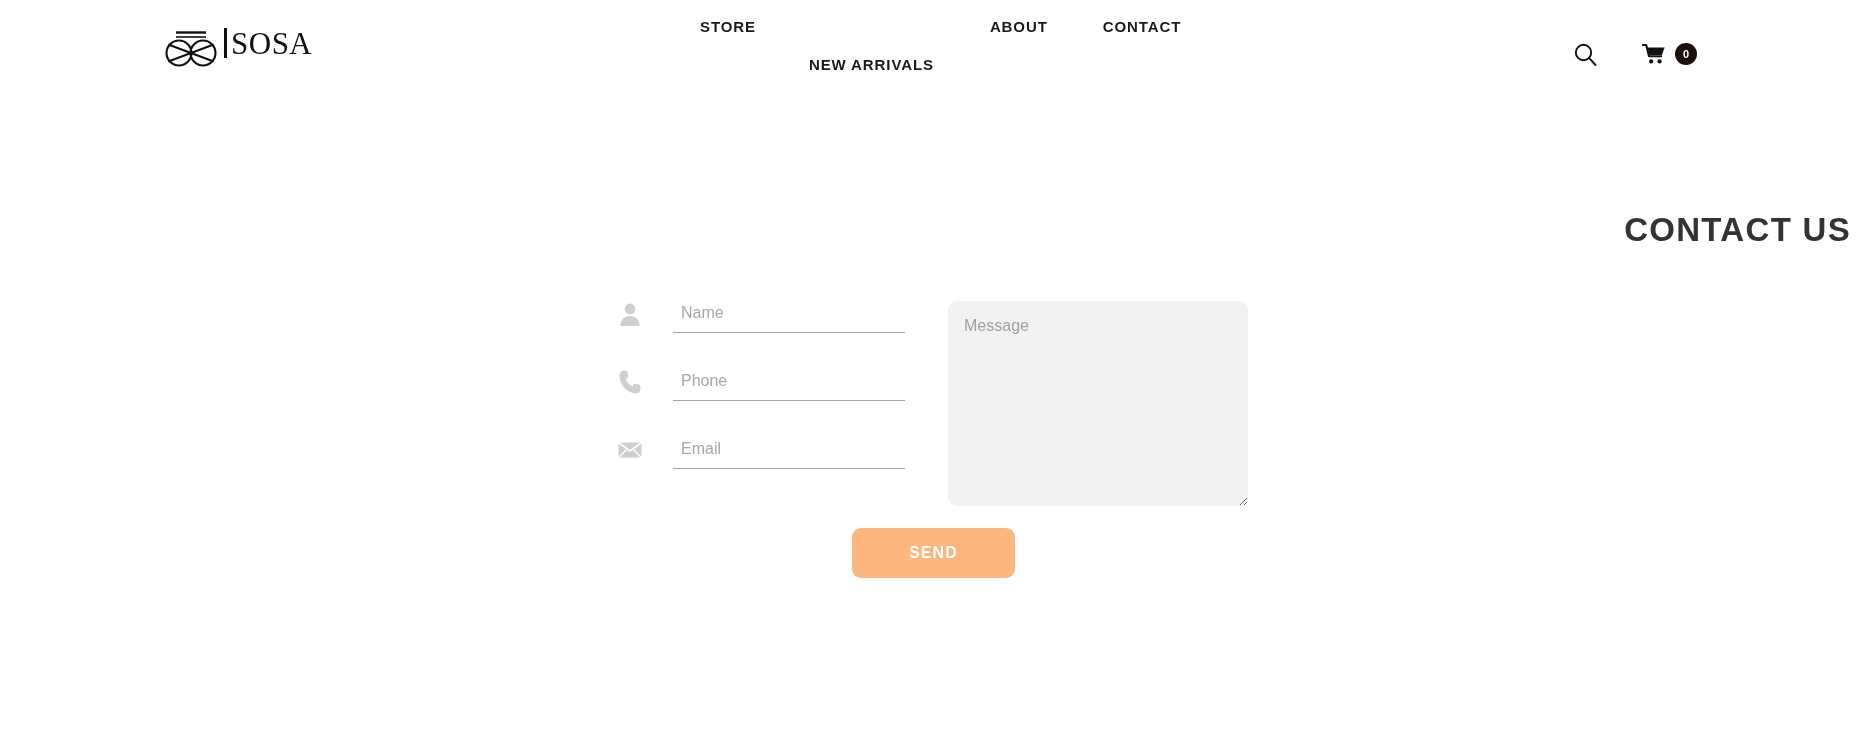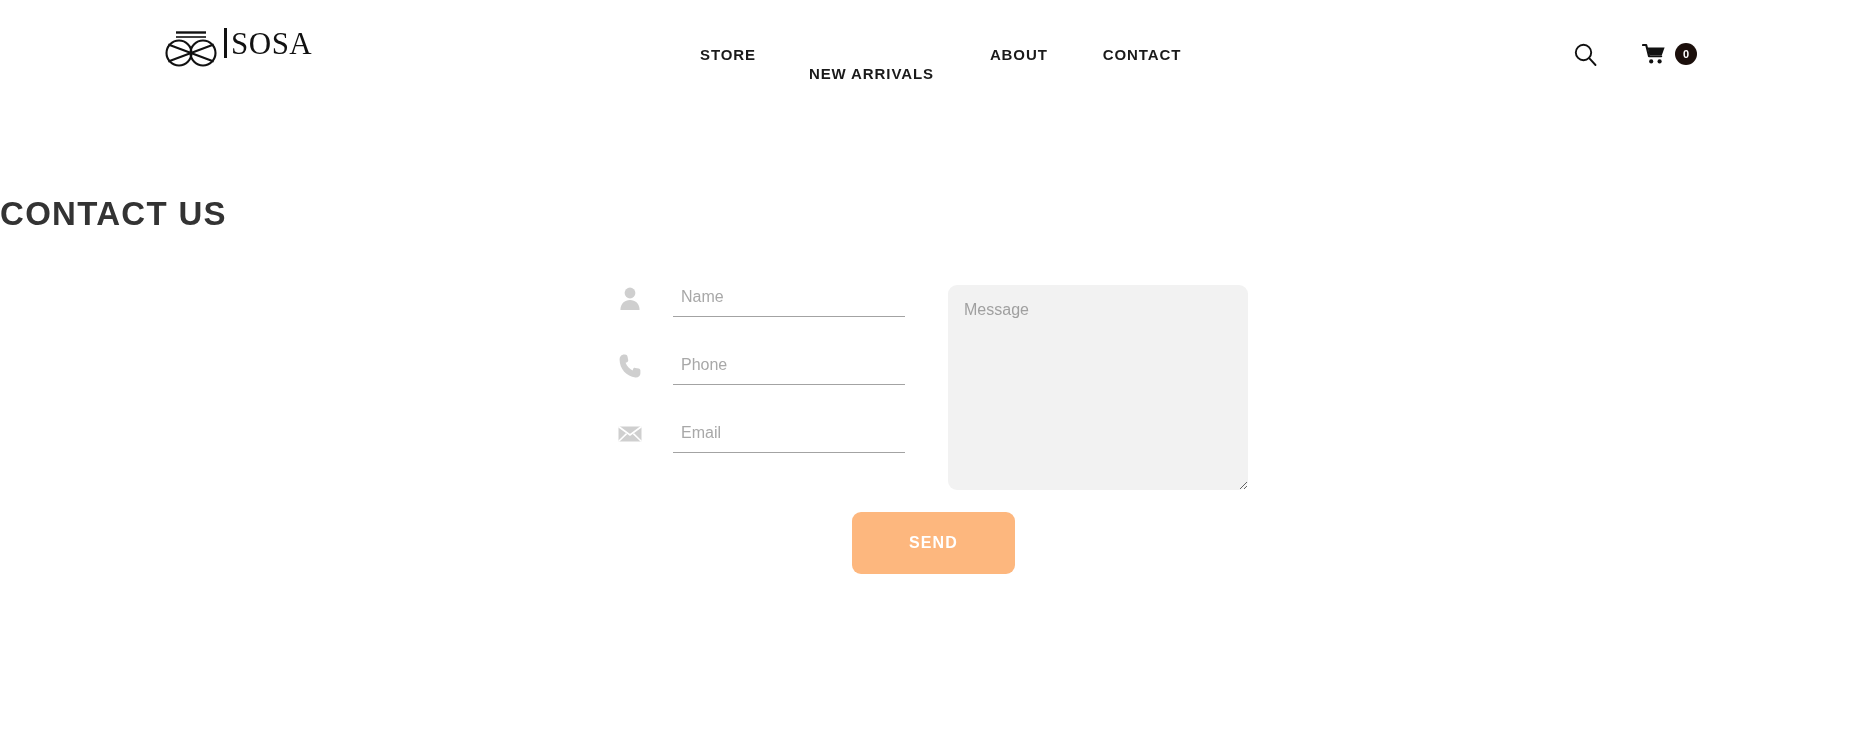--- a/index.html
+++ b/index.html
@@ -47,24 +47,23 @@
     font-weight: 400;
     letter-spacing: 0.5px;
     color: #111111;
     line-height: 1;
     padding-bottom: 3px;
   }
 
   .main-nav {
     position: absolute;
     left: 700px;
-    top: 0;
+    top: 12px;
     height: 108px;
     display: flex;
-    align-items: center;
     gap: 0;
   }
   .nav-link {
     font-size: 15px;
     font-weight: 700;
     letter-spacing: 0.9px;
     color: #1a1a1a;
     text-decoration: none;
     white-space: nowrap;
     cursor: pointer;
@@ -114,23 +113,23 @@
     letter-spacing: 0;
   }
 
   
   .page-content {
     position: relative;
     width: 100%;
   }
 
   .page-title {
-    margin: 0;
+    margin: 16px;
     padding-top: 87px;
-    text-align: left;
+    text-align: right;
     font-size: 33px;
     font-weight: 700;
     letter-spacing: 1.3px;
     color: #333333;
   }
 
   .contact-form {
     position: relative;
     width: 1867px;
     margin-top: 36px;
@@ -211,21 +210,21 @@
   .send-row {
     position: absolute;
     left: 0;
     top: 243px;
     width: 1867px;
     display: flex;
     justify-content: center;
   }
   .send-btn {
     width: 163px;
-    height: 62px;
+    height: 50px;
     background: #fdb77e;
     border: none;
     border-radius: 9px;
     color: #ffffff;
     font-family: "Liberation Sans", sans-serif;
     font-size: 16px;
     font-weight: 700;
     letter-spacing: 1.1px;
     cursor: pointer;
   }

